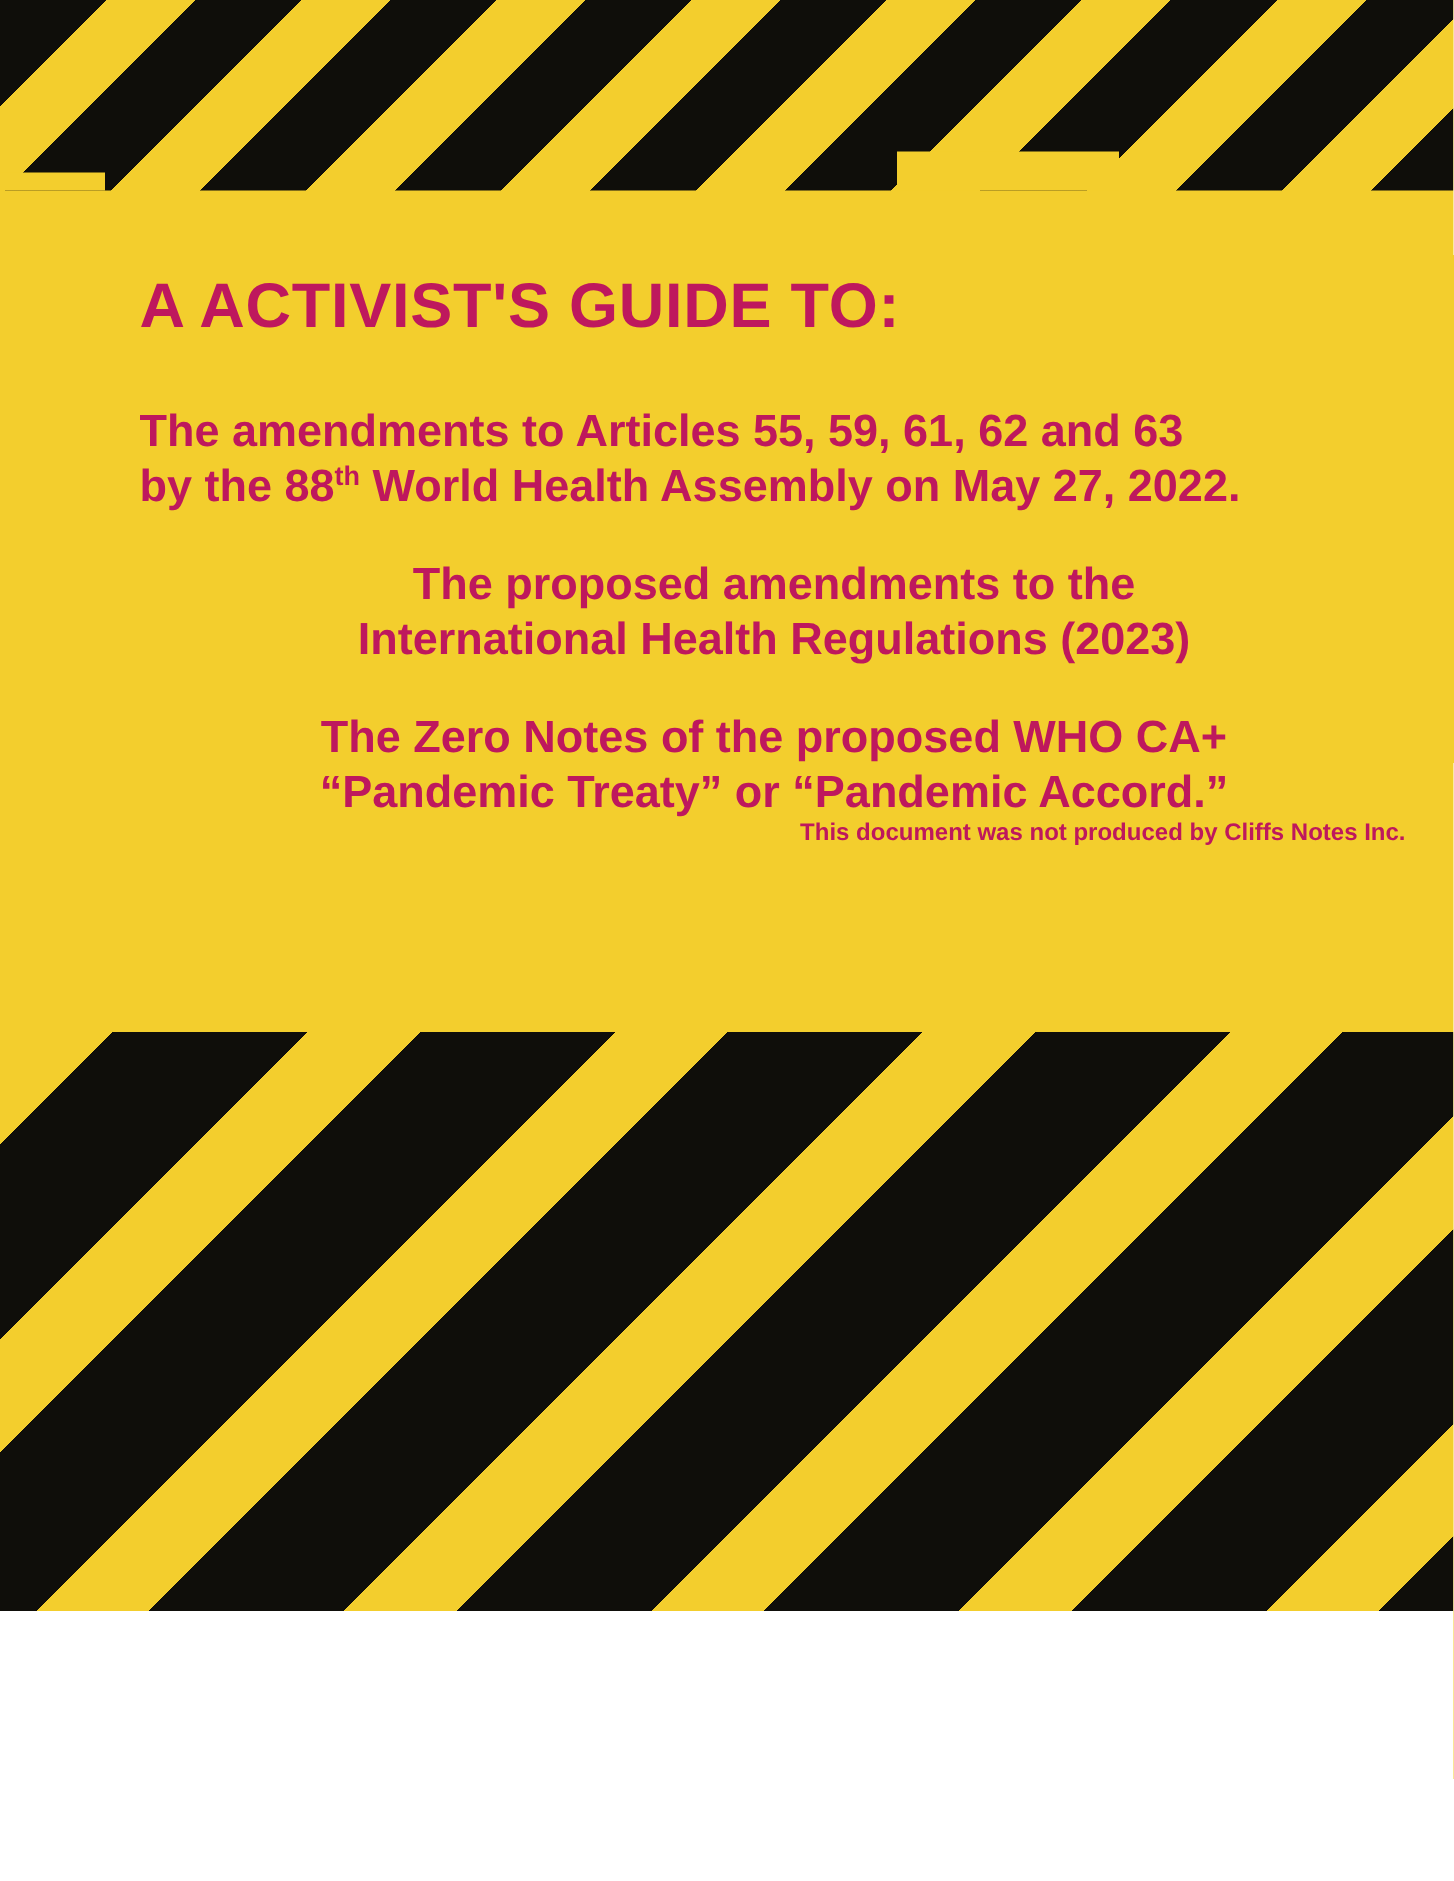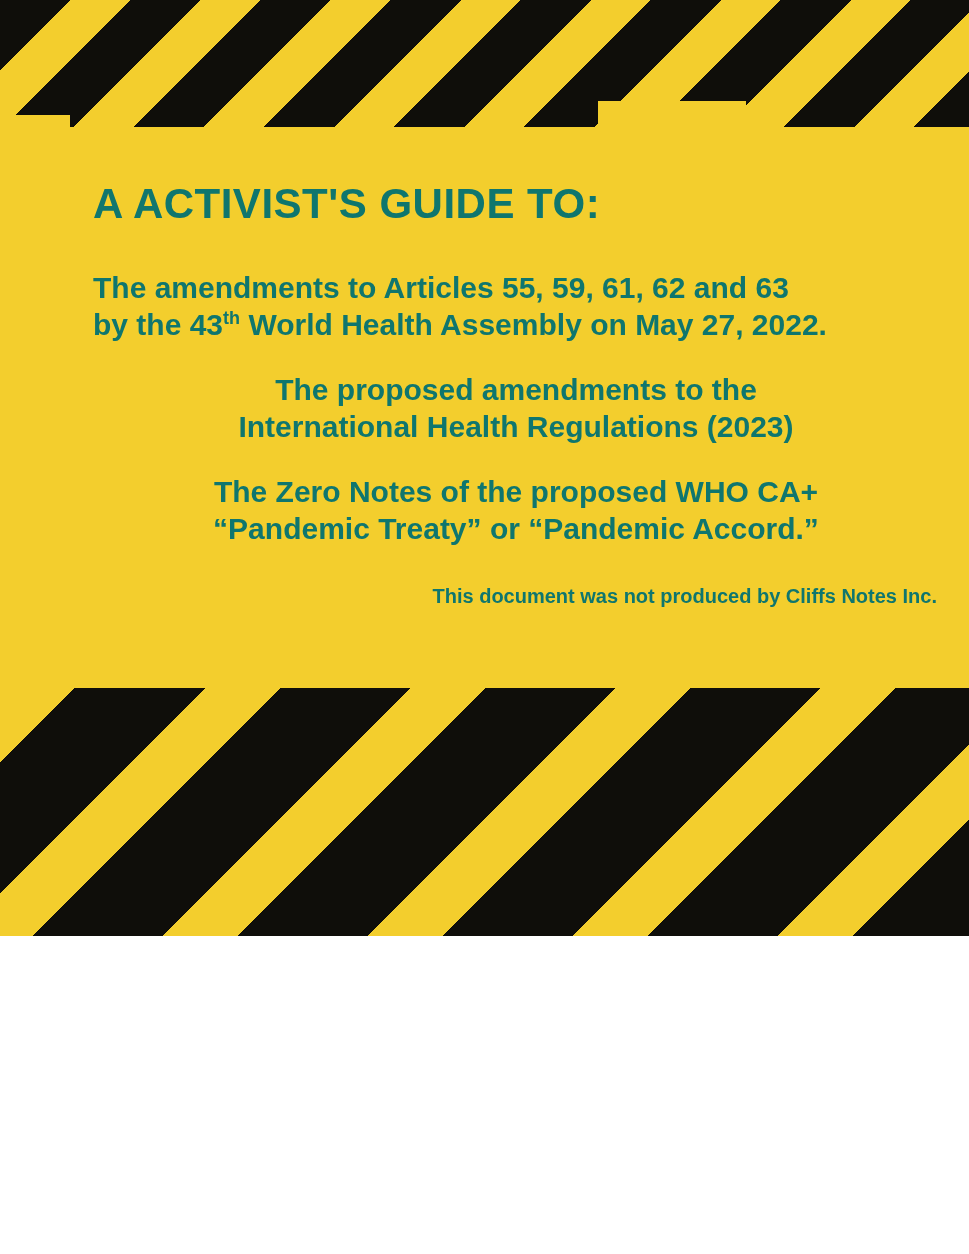--- a/index.html
+++ b/index.html
@@ -5,25 +5,25 @@
   :root {
     --cover-yellow: #f3ce2d;
     --stripe-black: #0f0e0a;
   }
   * { box-sizing: border-box; }
   html, body { margin: 0; padding: 0; background: #ffffff; }
 
   .cover {
     position: relative;
     width: 969px;
-    height: 936px;
+    height: 1074px;
     background: var(--cover-yellow);
     overflow: hidden;
     font-family: "Liberation Sans", sans-serif;
-    color: #0f766e;
+    color: #be185d;
     text-decoration: underline;
   }
 
   
   .stripe-band {
     position: absolute;
     left: 0;
     right: 0;
   }
   .stripe-band.top {
@@ -90,22 +90,21 @@
   .para.later { margin-top: 28px; text-align: center; }
   .para .line { display: block; }
 
   sup.ordinal {
     font-size: 60%;
     vertical-align: super;
     line-height: 0;
   }
 
   .disclaimer {
-    margin-top: 38px;
-    font-size: 20px;
+    font-size: 16px;
     font-weight: bold;
     text-align: right;
     padding-right: 2px;
   }
 </style>
 </head>
 <body>
 
 <div class="cover">
 
@@ -113,21 +112,21 @@
     <div class="notch"></div>
     <div class="notch-left"></div>
   </div>
 
   <div class="content">
 
     <h1 class="cover-title">A ACTIVIST'S GUIDE TO:</h1>
 
     <p class="para first">
       <span class="line">The amendments to Articles 55, 59, 61, 62 and 63</span>
-      <span class="line"><span>by the 43</span><sup class="ordinal">th</sup><span> World Health Assembly on May 27, 2022.</span></span>
+      <span class="line"><span>by the 88</span><sup class="ordinal">th</sup><span> World Health Assembly on May 27, 2022.</span></span>
     </p>
 
     <p class="para later">
       <span class="line">The proposed amendments to the</span>
       <span class="line">International Health Regulations (2023)</span>
     </p>
 
     <p class="para later">
       <span class="line">The Zero Notes of the proposed WHO CA+</span>
       <span class="line">“Pandemic Treaty” or “Pandemic Accord.”</span>

